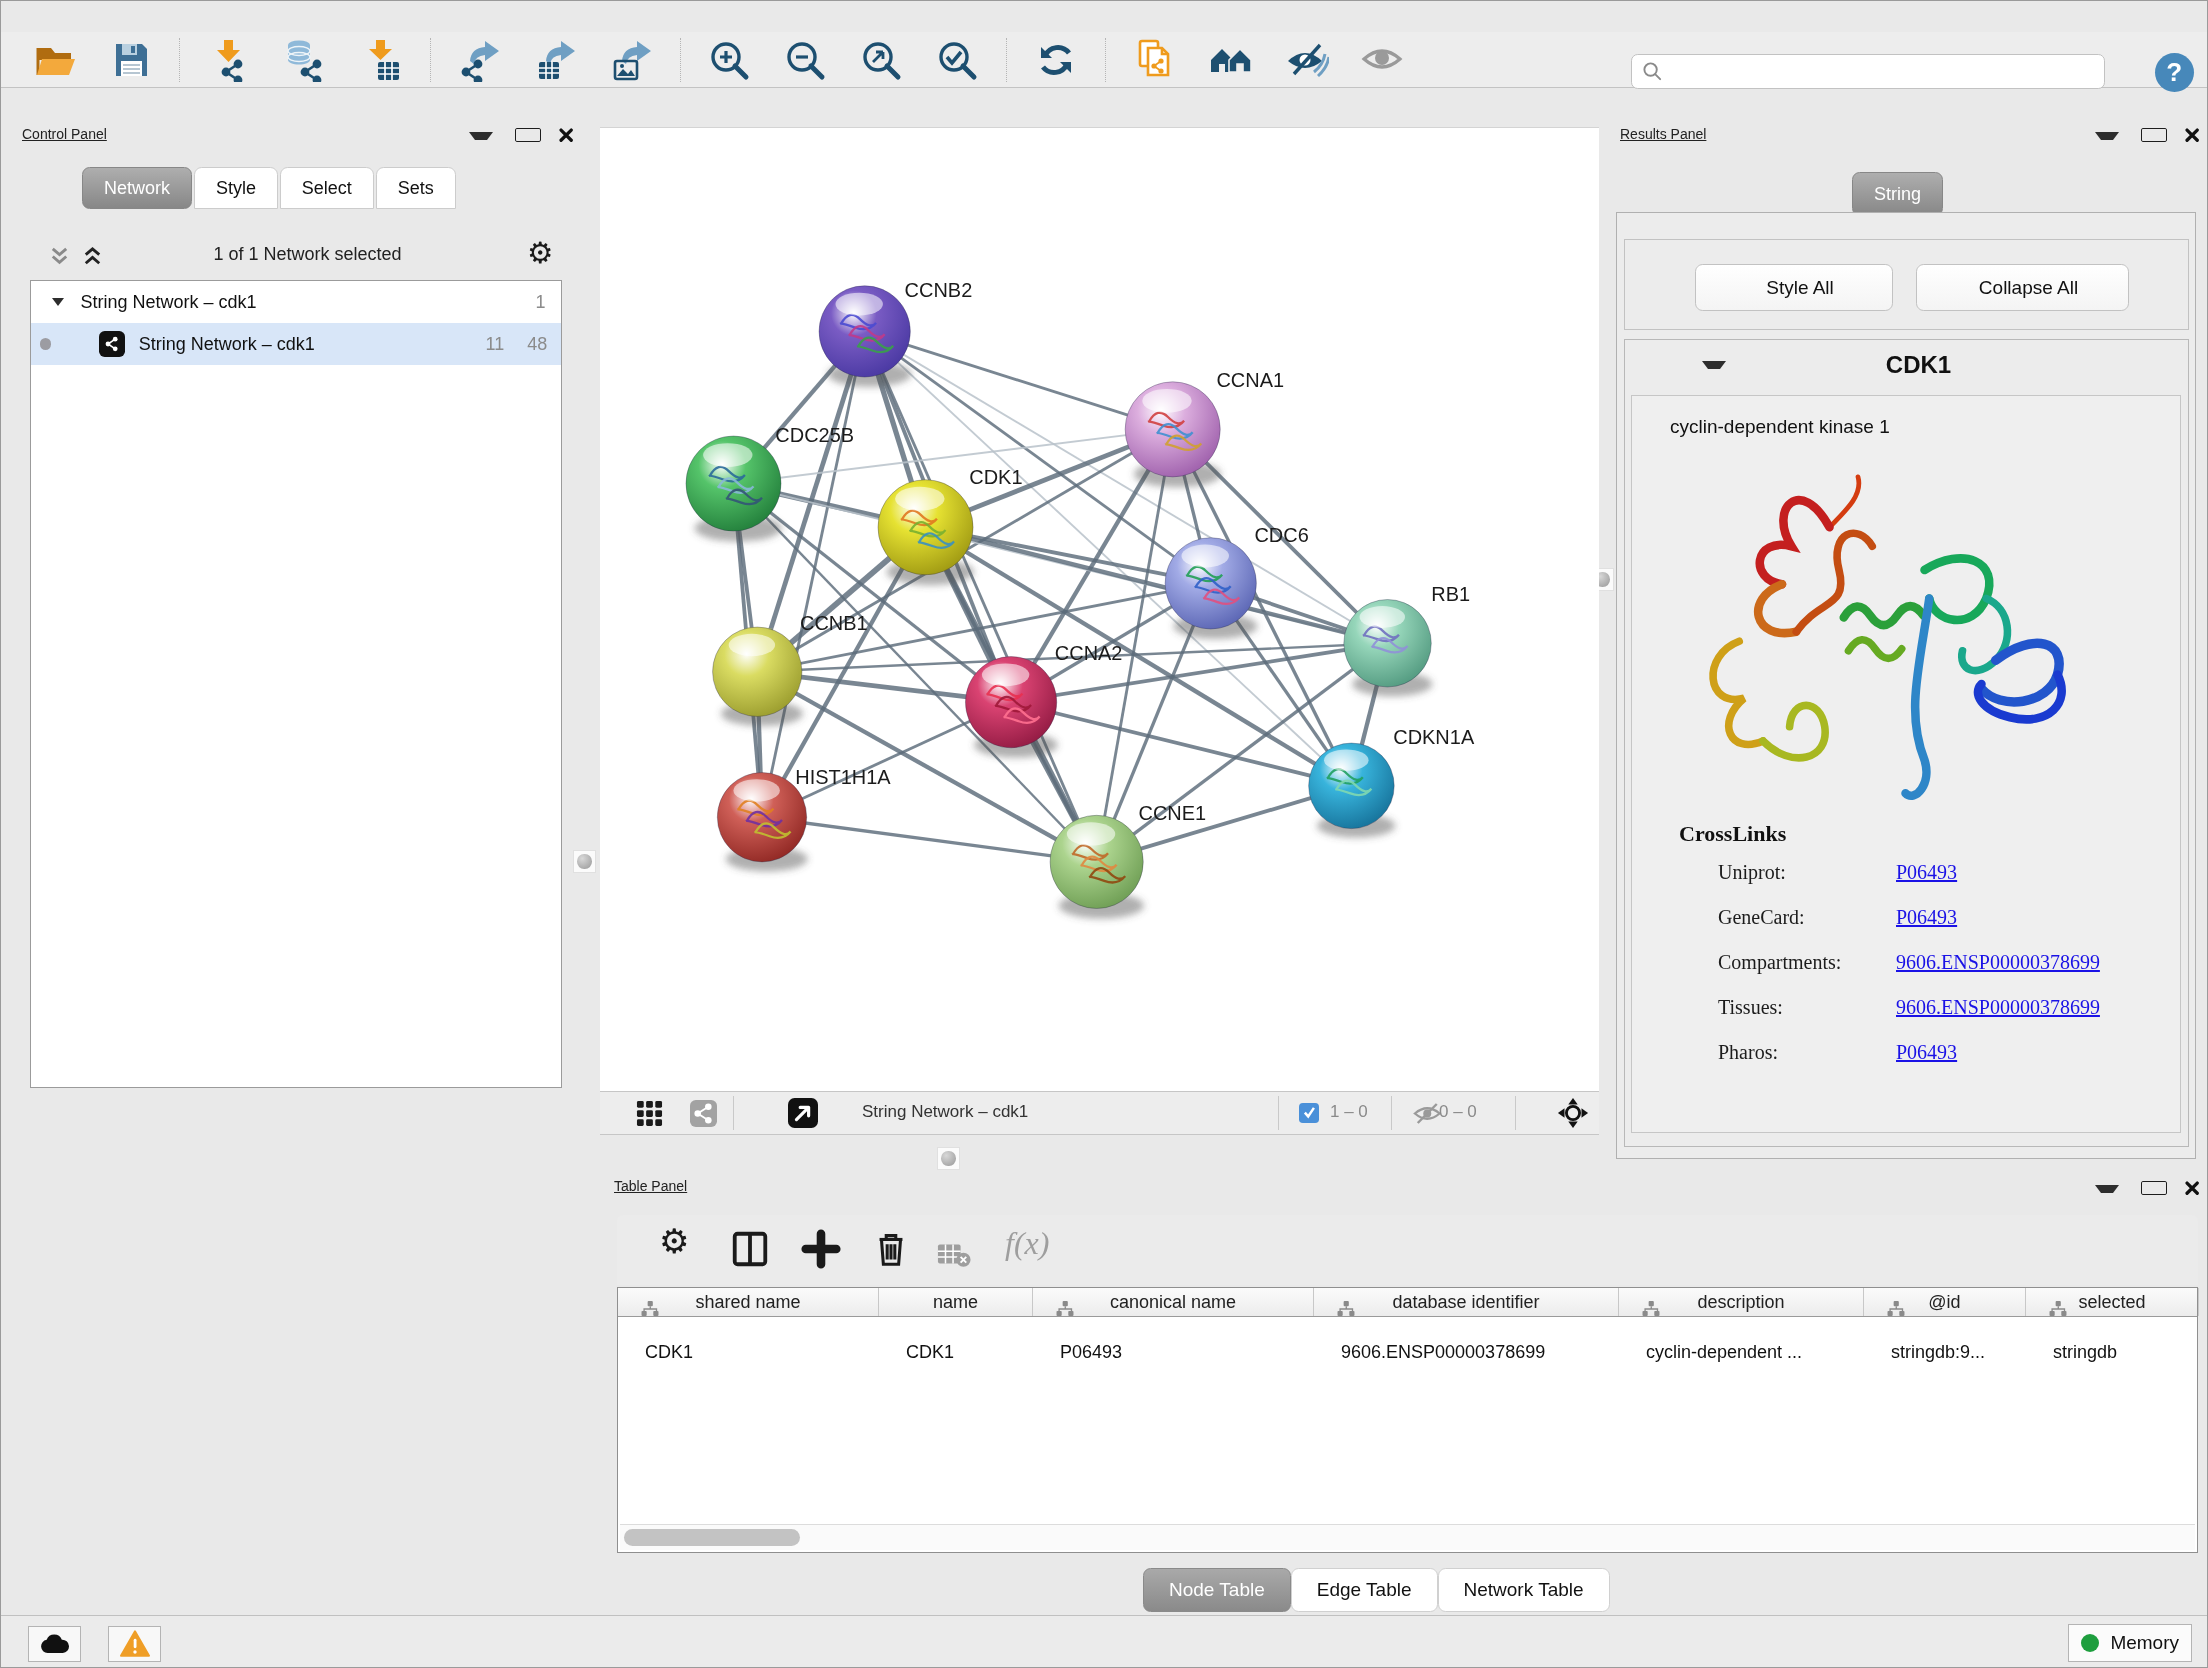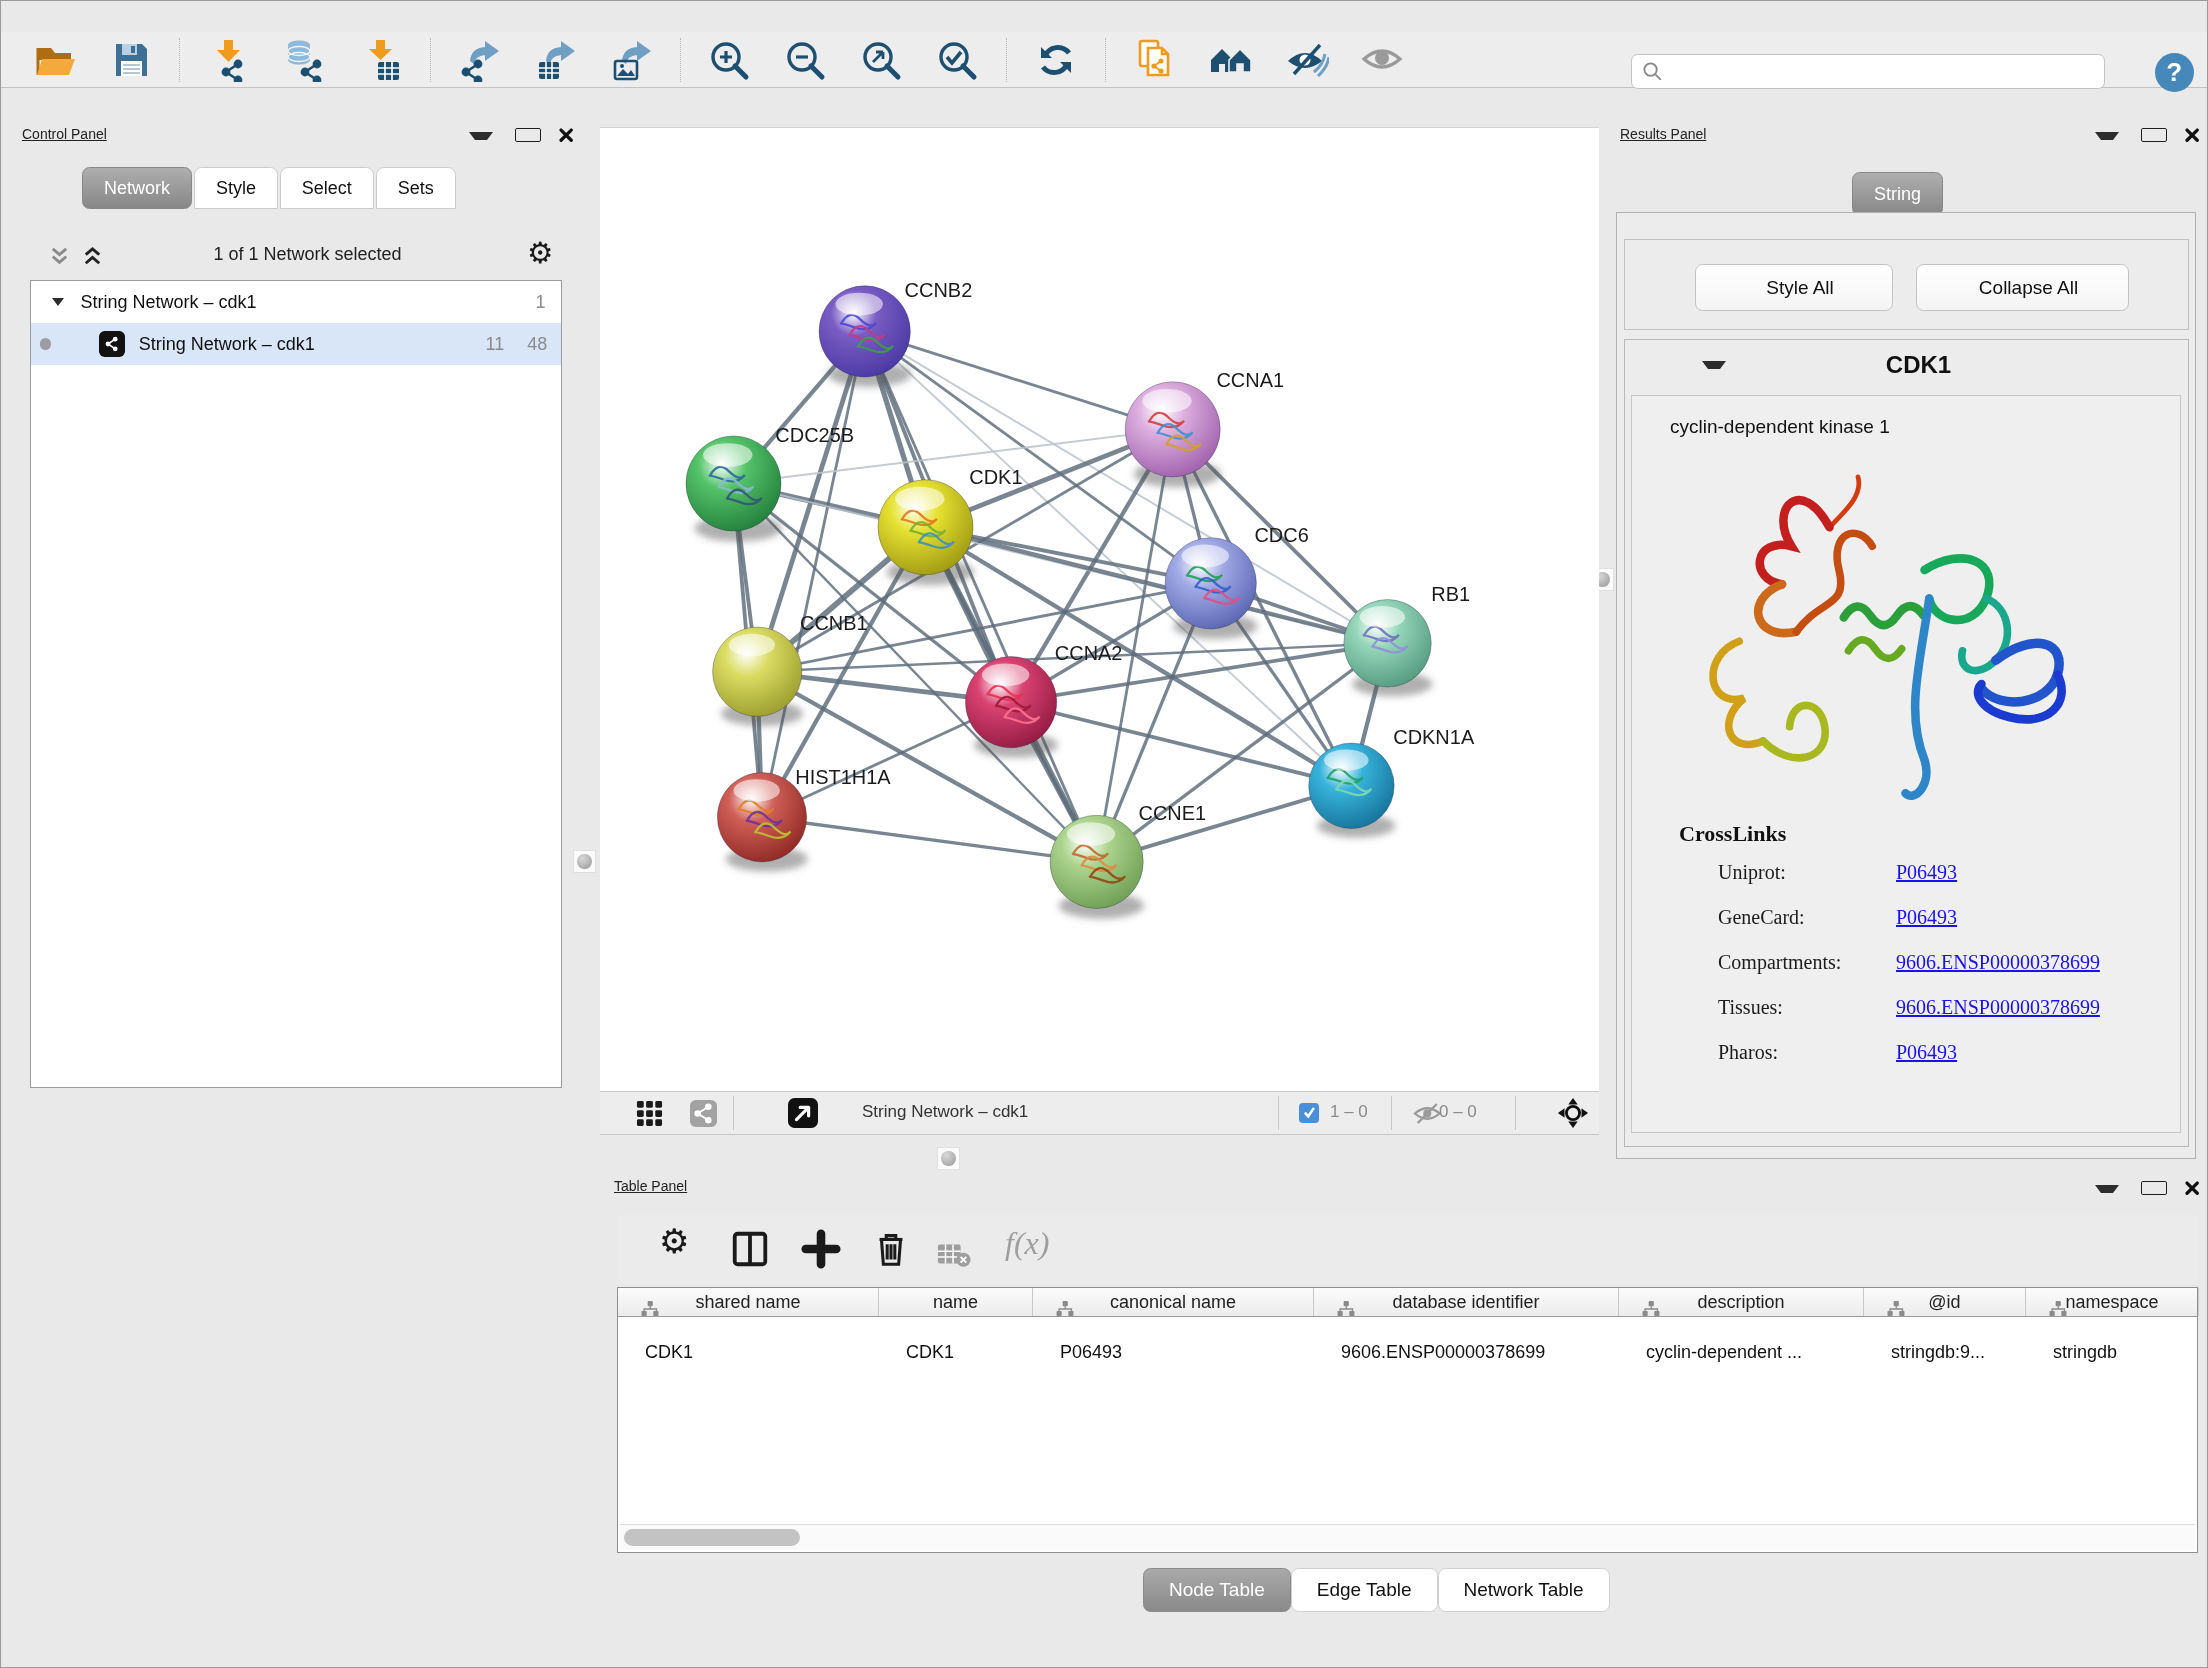--- a/index.html
+++ b/index.html
@@ -726,34 +726,56 @@
         </div>
         <div class="thcell" style="width: 173px;">
           <span class="colicon"><svg width="18" height="16" viewBox="0 0 19 17">
               <g fill="#8a8a8a">
                 <rect x="7" y="0" width="5.5" height="5.5" rx="1"></rect>
                 <rect x="0.5" y="10.5" width="5.5" height="5.5" rx="1"></rect>
                 <rect x="13" y="10.5" width="5.5" height="5.5" rx="1"></rect>
                 <path d="M9.8 5.5 v3 M3.2 10.5 v-2 h13.2 v2" stroke="#8a8a8a" stroke-width="1.4" fill="none"></path>
               </g>
             </svg></span>
-          <span>namespace</span>
+          <span>selected</span>
         </div>
       </div>
     <div class="trow" id="tbl-row">
         <div class="tdcell" style="width: 261px;">CDK1</div>
         <div class="tdcell" style="width: 154px;">CDK1</div>
         <div class="tdcell" style="width: 281px;">P06493</div>
         <div class="tdcell" style="width: 305px;">9606.ENSP00000378699</div>
         <div class="tdcell" style="width: 245px;">cyclin-dependent ...</div>
         <div class="tdcell" style="width: 162px;">stringdb:9...</div>
         <div class="tdcell" style="width: 173px;">stringdb</div>
       </div>
     <div class="hscroll">
       <div class="hthumb"></div>
     </div>
   </div>
 
   <div class="abs" id="tbl-tabs" style="left:1130px;top:1567px"><span class="btab sel">Node Table</span><span class="btab">Edge Table</span><span class="btab">Network Table</span></div>
 
+  <div class="statusbar">
+    <span class="sqbtn" style="left:27px">
+      <span style="display:flex">
+        <svg width="28.5" height="21" viewBox="0 0 30 22">
+            <path d="M8 21 a7 7 0 0 1 -1 -13.9 A8.5 8.5 0 0 1 23 7 a6 6 0 0 1 1 14 z" fill="#111"></path>
+          </svg>
+      </span>
+    </span>
+    <span class="sqbtn" style="left:107px">
+      <span style="display:flex">
+        <svg width="30" height="27" viewBox="0 0 32 28">
+            <path d="M16 1 L31 27 H1 z" fill="#ef9e27" stroke="#ef9e27" stroke-width="2" stroke-linejoin="round"></path>
+            <rect x="14.6" y="9" width="3" height="10" rx="1.5" fill="#fff"></rect>
+            <circle cx="16" cy="23" r="1.8" fill="#fff"></circle>
+          </svg>
+      </span>
+    </span>
+    <span class="membtn">
+      <span class="memdot" id="memdot" style="background: rgb(30, 158, 62);"></span>
+      <span>Memory</span>
+    </span>
+  </div>
 
 </div>
 
 
 </body></html>

